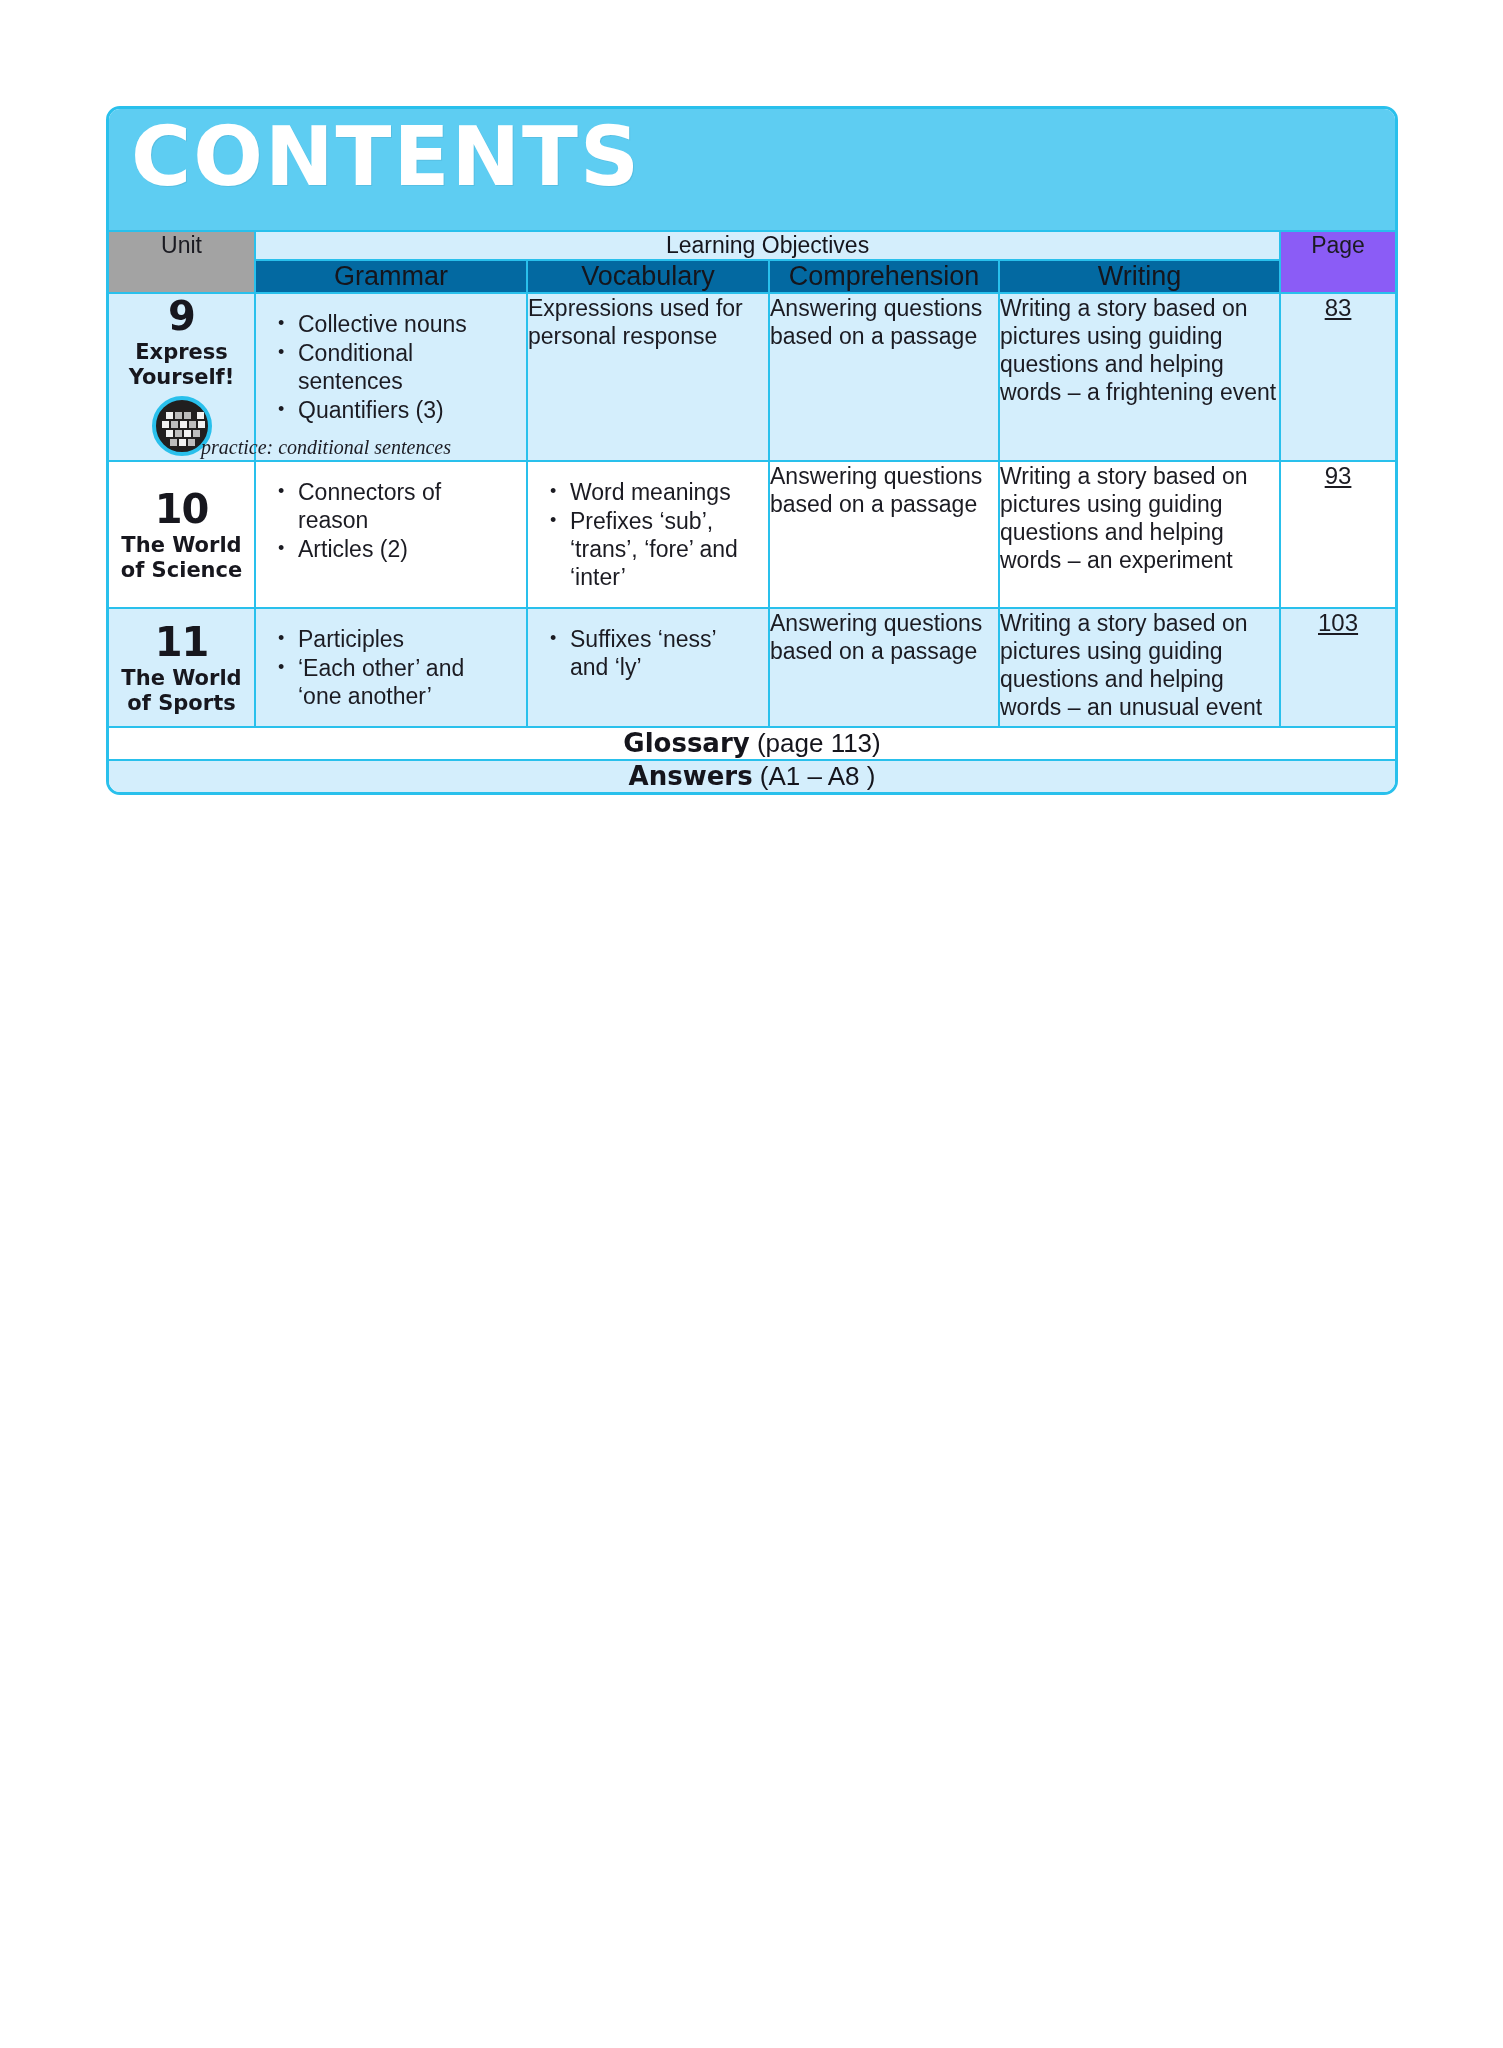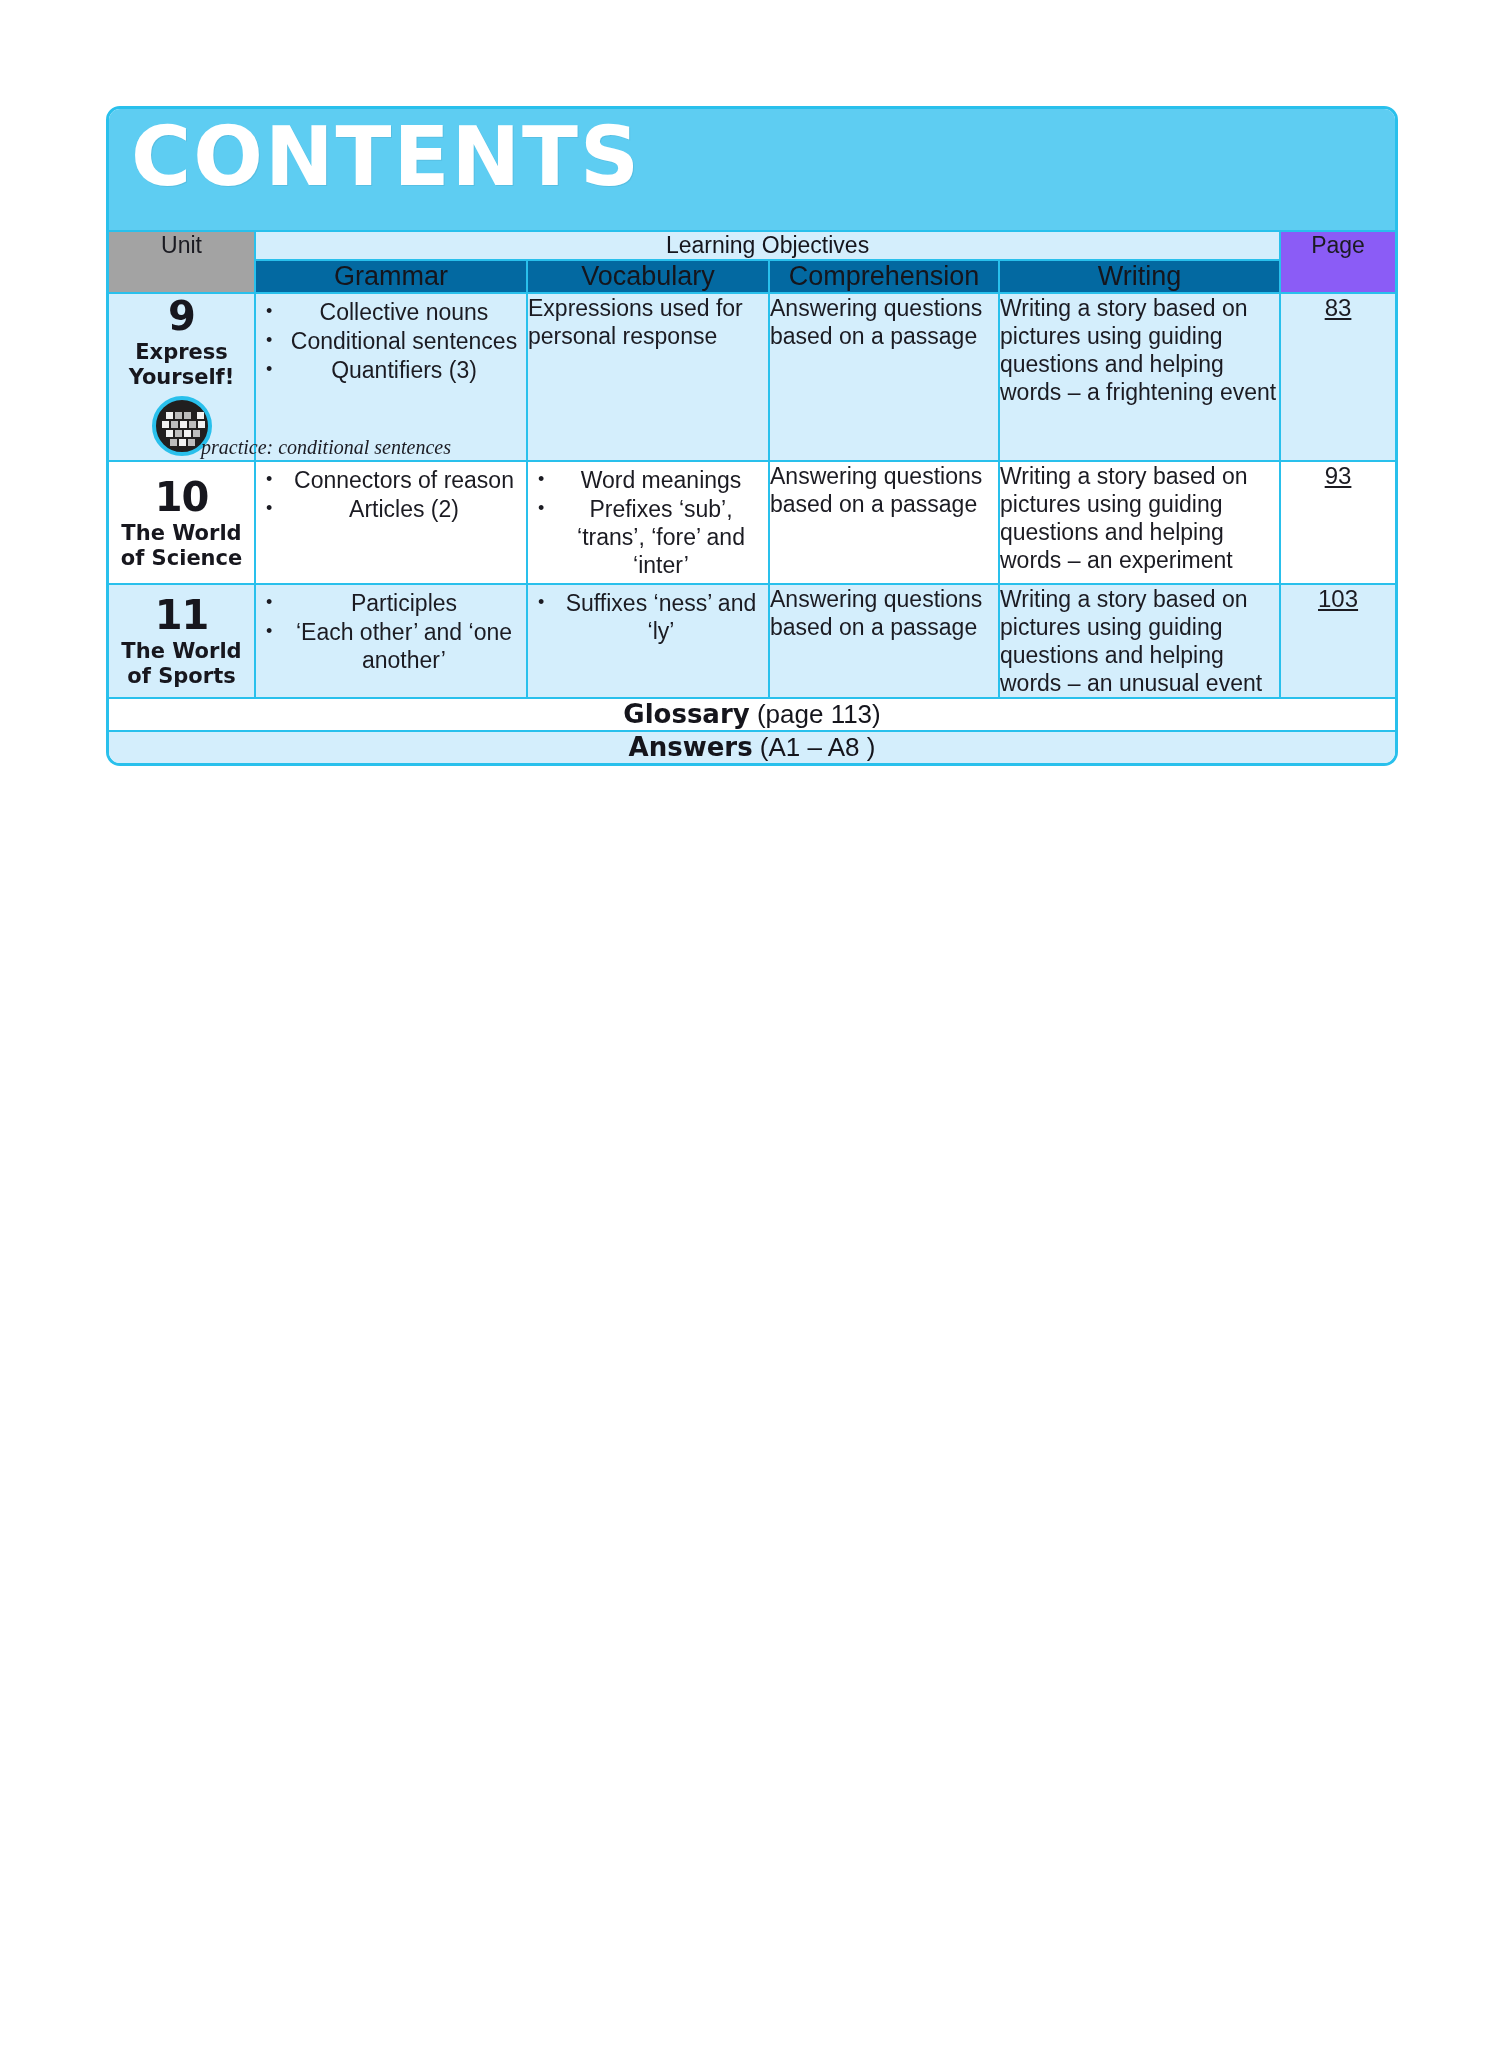--- a/index.html
+++ b/index.html
@@ -145,23 +145,22 @@
     font-weight: bold;
     font-size: 21px;
     line-height: 25px;
     color: #17171e;
     margin-top: 2px;
   }
 
   
   ul.items {
     list-style: none;
-    margin: 4px;
+    margin: 16px;
     padding: 0;
-    text-align: center;
   }
   ul.items li {
     position: relative;
     padding-left: 26px;
     line-height: 28px;
     font-size: 23px;
     margin-bottom: 1px;
   }
   ul.items li::before {
     content: "\2022";

